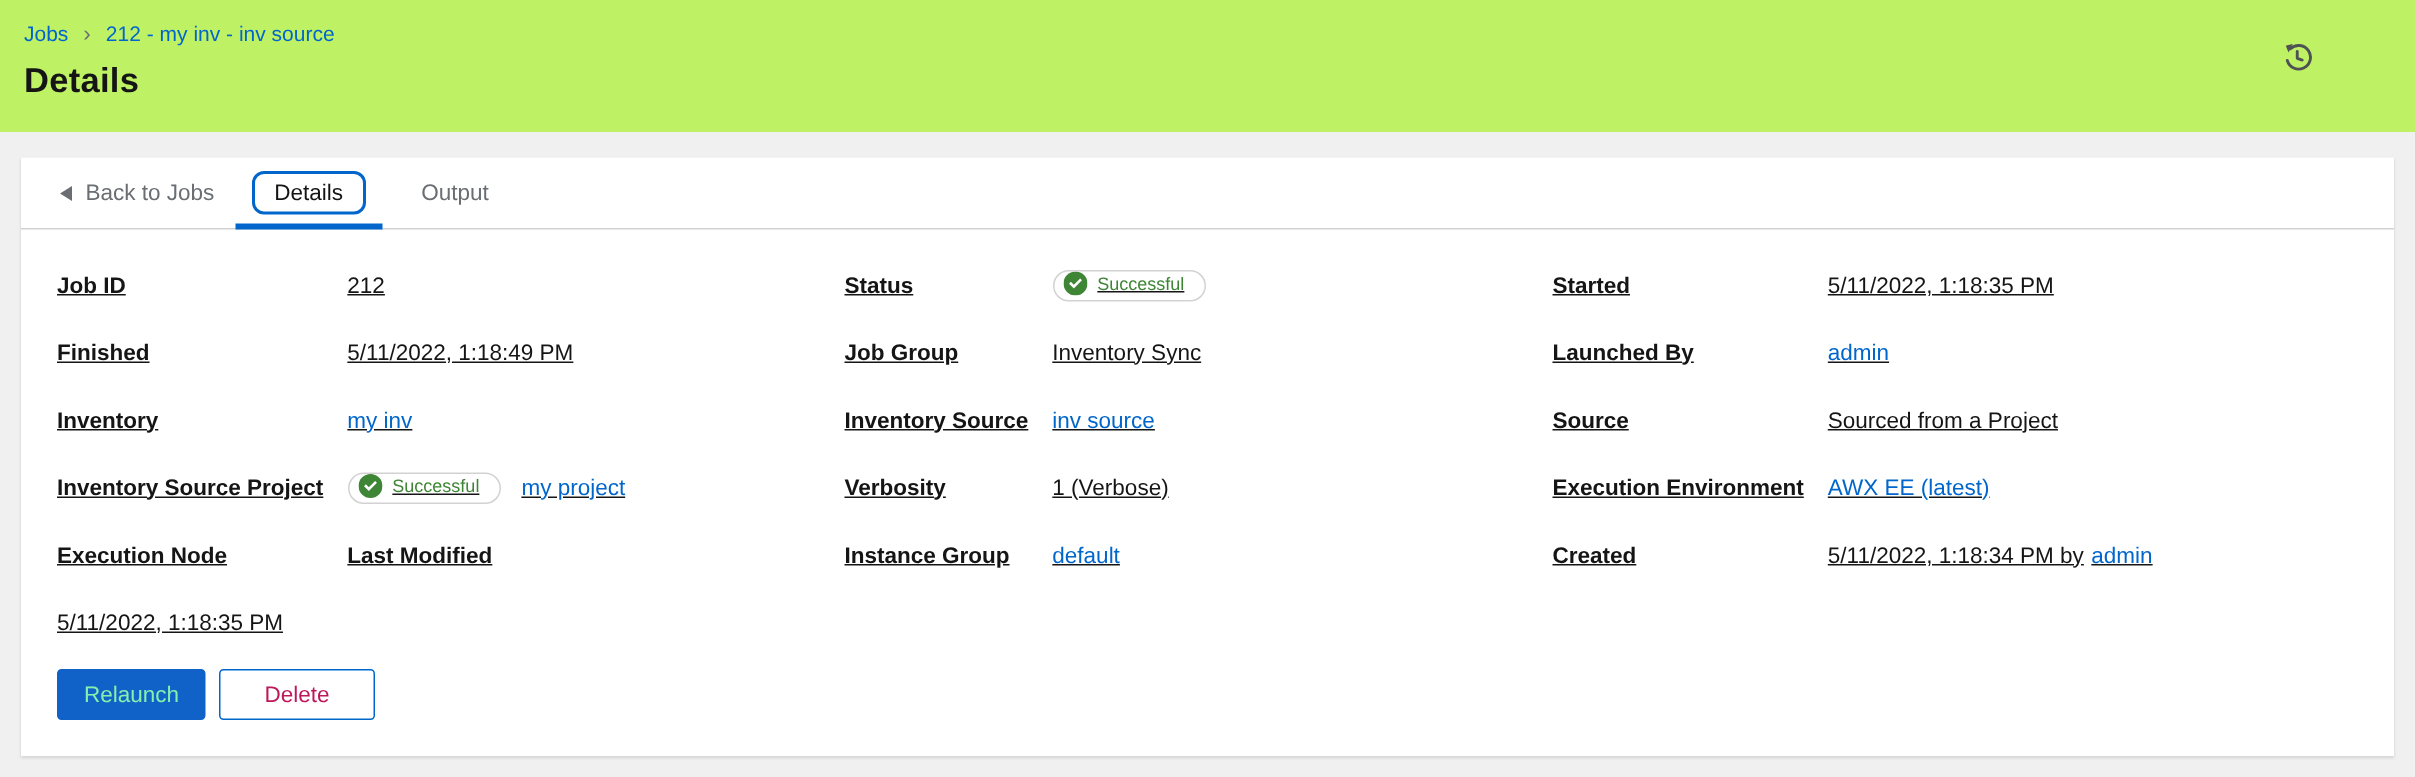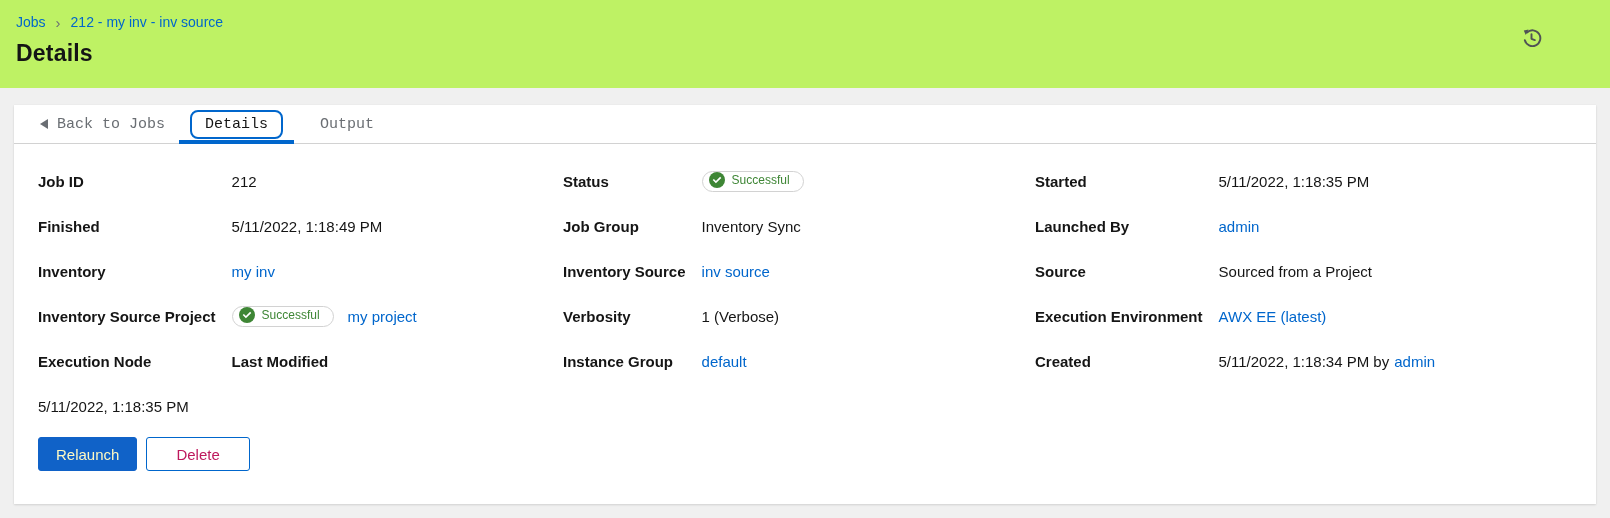--- a/index.html
+++ b/index.html
@@ -33,27 +33,26 @@
     background: #ffffff;
     margin: 17px 14px 0 14px;
     height: 399px;
     box-shadow: 0 1px 2px rgba(3,3,3,0.12), 0 0 1px rgba(3,3,3,0.06);
     display: flex;
     flex-direction: column;
   }
 
   
   .tabs {
-    height: 39px;
+    height: 48px;
     border-bottom: 1px solid #d2d2d2;
     display: flex;
     align-items: stretch;
     padding-left: 22px;
     flex-shrink: 0;
-    font-family: Liberation Mono, monospace;
   }
   .back-tab {
     display: flex; align-items: center; gap: 9px;
     background: none; border: none; cursor: pointer;
     color: #6a6e73; font-size: 15px; font-family: inherit;
     padding: 0 4px; margin-right: 10px;
   }
   .tab {
     position: relative;
     display: flex; align-items: center;
@@ -76,20 +75,21 @@
     grid-template-columns: 525px 472px 1fr;
     padding: 24px 24px 0 24px;
   }
   .detail-col {
     display: grid;
     grid-template-columns: max-content 1fr;
     column-gap: 16px;
     row-gap: 19px;
     align-content: start;
     grid-auto-rows: minmax(26px, auto);
+    text-decoration: underline;
   }
   .detail-label { font-weight: 700; align-self: center; }
   .detail-value { align-self: center; display: flex; align-items: center; gap: 14px; min-width: 0; }
   .detail-value a, a.link-value { color: #0066cc; text-decoration: none; cursor: pointer; }
   .created-text { display: inline-flex; gap: 5px; text-align: right; }
 
   
   .badge {
     display: inline-flex; align-items: center; gap: 7px;
     border: 1px solid #d2d2d2; border-radius: 30px;
@@ -103,21 +103,21 @@
   
   .actions {
     display: flex; gap: 9px;
     padding: 18px 24px 0 24px;
   }
   .btn {
     font-family: inherit; font-size: 15px;
     border-radius: 3px; cursor: pointer;
     height: 34px; display: inline-flex; align-items: center; justify-content: center;
   }
-  .btn-primary { background: #1062c8; color: #fef9c3; border: 1px solid #1062c8; padding: 12px 17px; }
+  .btn-primary { background: #1062c8; color: #86efac; border: 1px solid #1062c8; padding: 12px 17px; }
   .btn-secondary { background: #fff; color: #be185d; border: 1px solid #0066cc; padding: 0 29px; }
 </style>
 </head>
 <body>
 
 <header class="page-header">
   <nav class="breadcrumb">
     <a>Jobs</a>
     <span class="sep">›</span>
     <a>212 - my inv - inv source</a>

